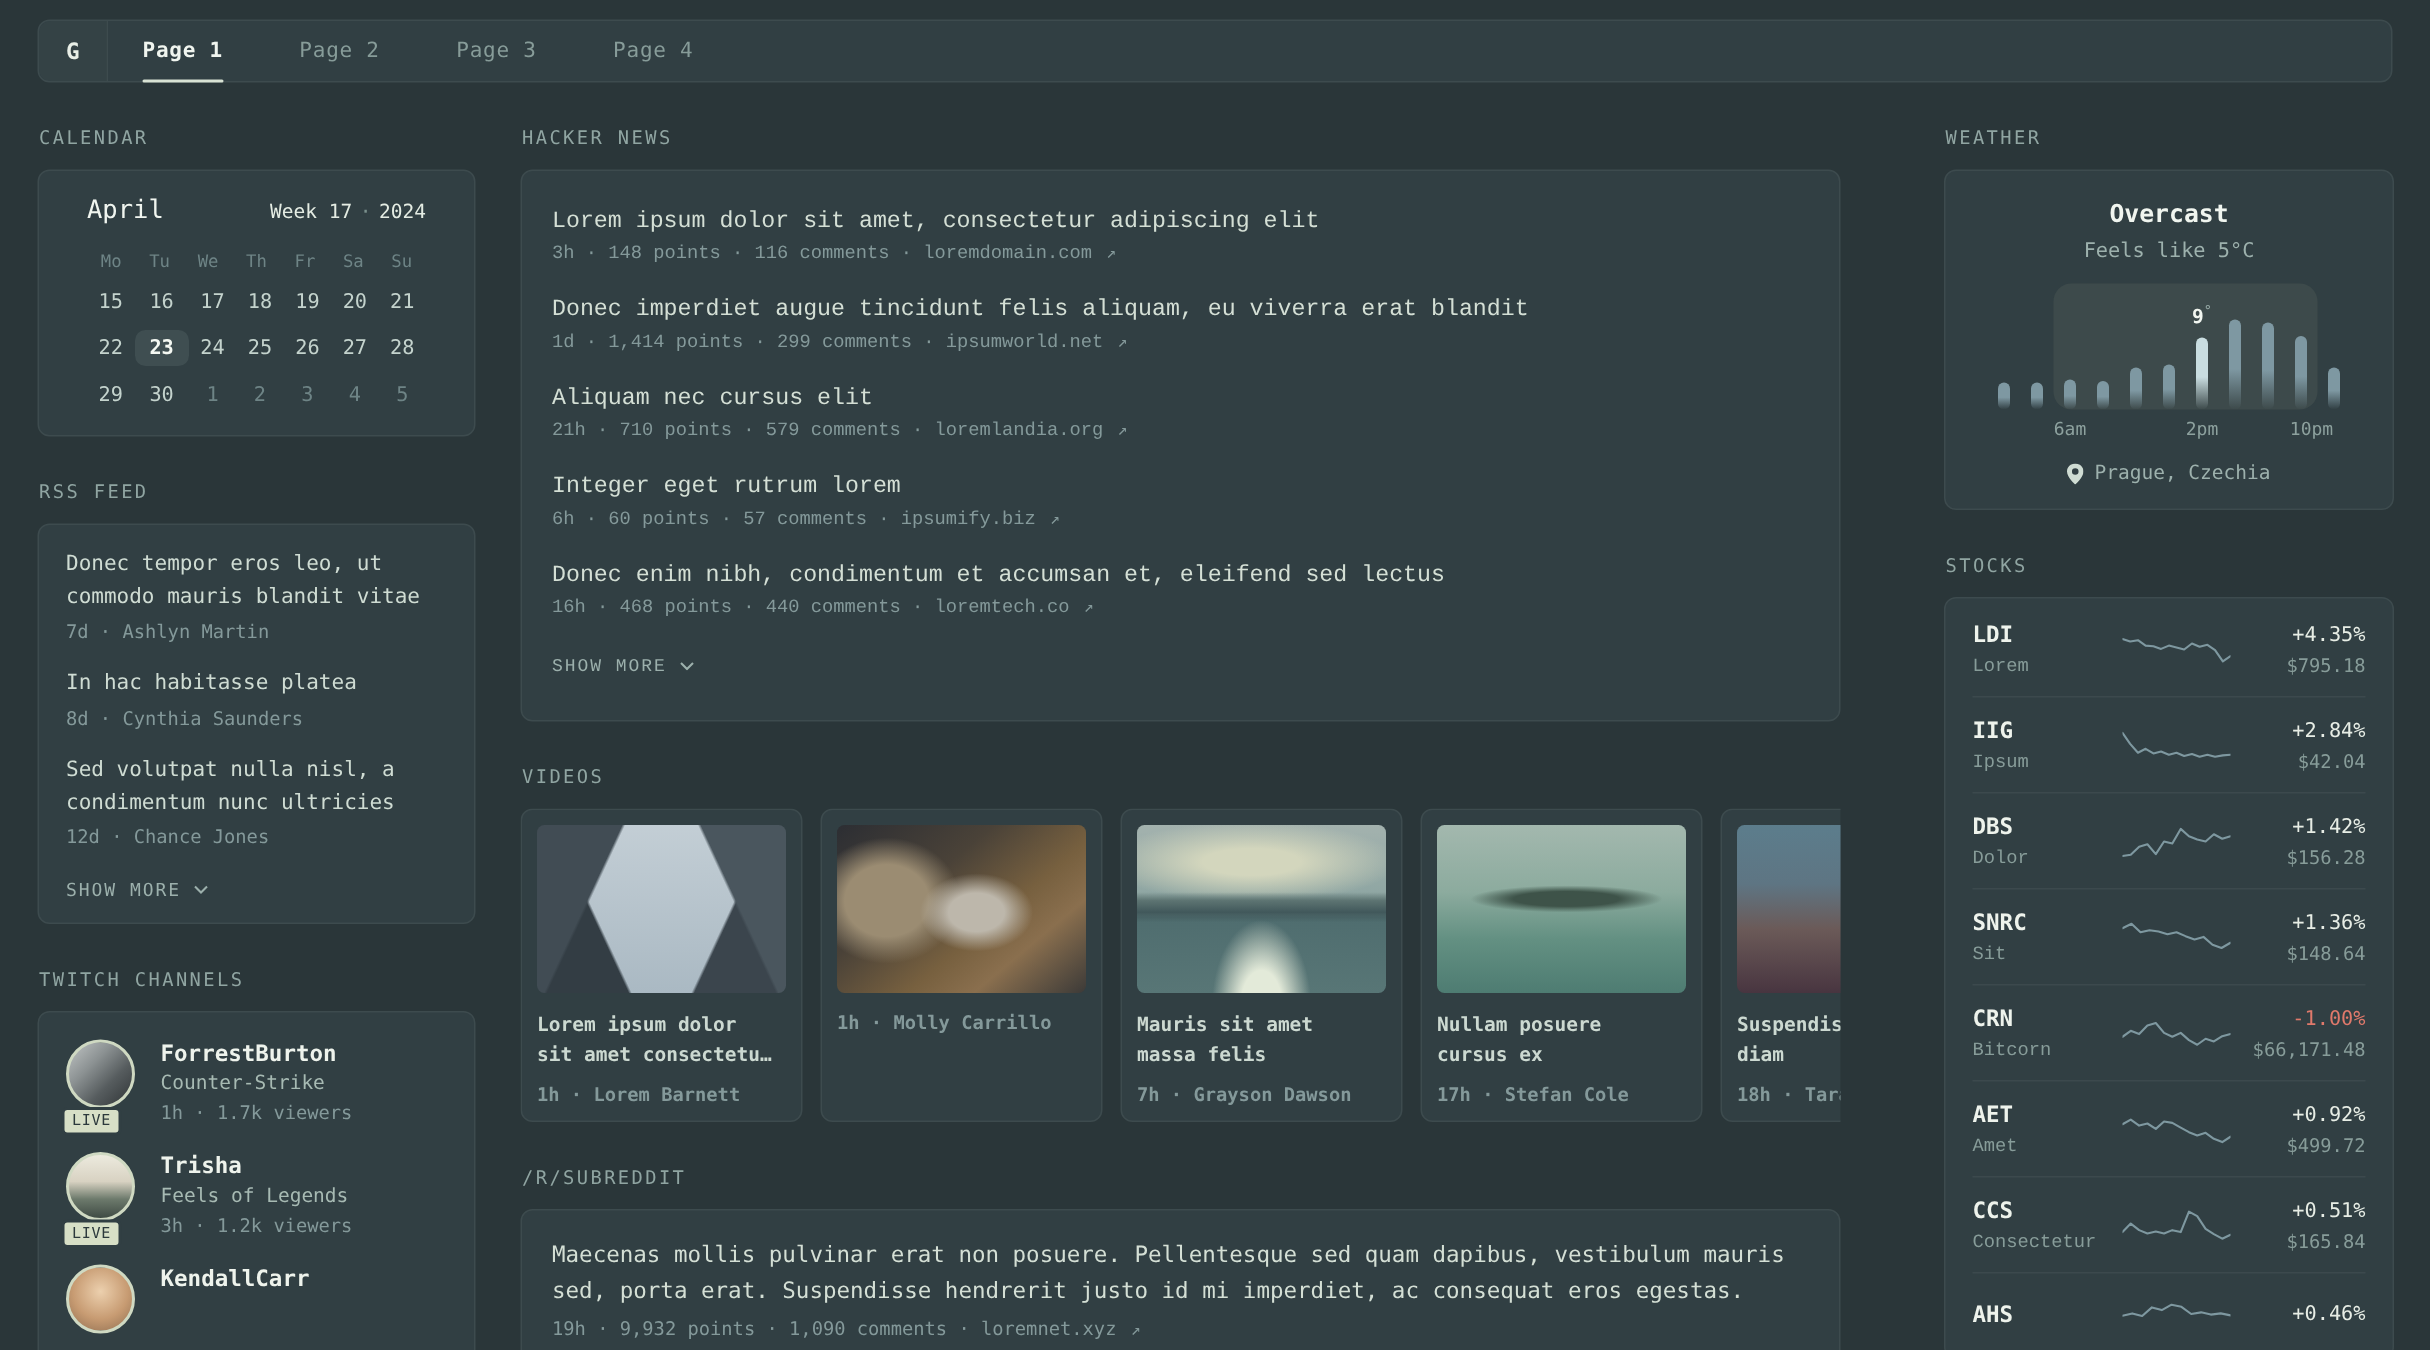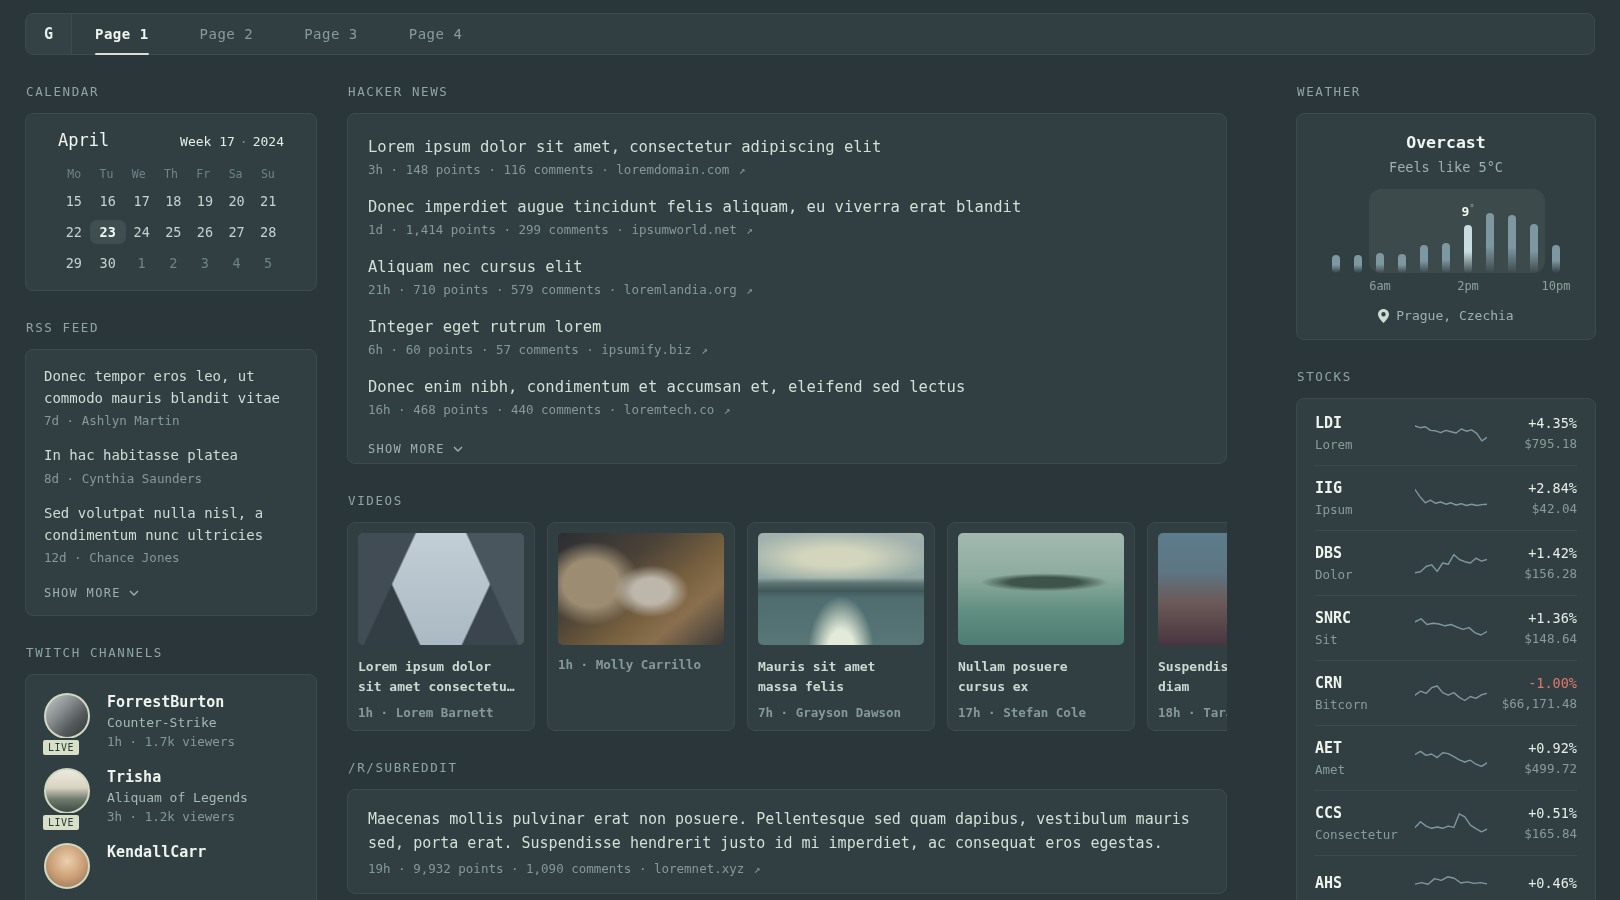--- a/index.html
+++ b/index.html
@@ -77,21 +77,21 @@
   .av-2 { background: linear-gradient(180deg,#eceade 0%,#d8d2c2 42%,#6d7a6c 70%,#3f4b44 100%); }
   .av-3 { background: radial-gradient(circle at 50% 38%, #ecd0ae 0%, #c79b72 55%, #8d6c4f 100%); }
   .live {
     position: absolute; left: -3px; bottom: -8px;
     background: #d7dfc6; color: #2c393c; font-size: 10px; letter-spacing: .5px;
     padding: 2px 5px; border-radius: 4px; border: 2px solid #313f43;
   }
   .tw-name { font-size: 15px; color: #eef3ec; font-weight: bold; cursor: pointer; }
   .tw-cat { font-size: 13px; color: #a7bab3; margin-top: 4px; }
   
-  .hn-card { padding: 12px 20px 6px; }
+  .hn-card { padding: 12px 20px 28px; font-family: Liberation Mono, monospace; }
   .hn-item { margin: 12px 0 21px; }
   .hn-title { font-size: 15.5px; color: #d4dfd5; cursor: pointer; }
   .hn-item .meta { margin-top: 6px; }
   
   .video-row { display: flex; gap: 12px; overflow: hidden; font-weight: bold; }
   .video-card { flex: none; width: 188px; padding: 10px; cursor: pointer; }
   .thumb { height: 112px; border-radius: 5px; margin-bottom: 12px; }
   .thumb-towers { background:
       linear-gradient(115deg, #414c54 0 26%, rgba(0,0,0,0) 27%),
       linear-gradient(245deg, #4a565e 0 26%, rgba(0,0,0,0) 27%),
@@ -140,21 +140,21 @@
              font-size: 12px; color: #8da19e; }
   .wx-loc { margin-top: 15px; font-size: 13px; color: #9db1ad;
             display: flex; align-items: center; justify-content: center; gap: 7px; }
   
   .stock-card { padding: 2px 18px; }
   .stock-row { display: flex; align-items: center; padding: 13px 0;
                border-top: 1px solid rgba(255,255,255,0.055); cursor: pointer; }
   .stock-row:first-child { border-top: none; }
   .s-left { width: 97px; flex: none; }
   .s-sym { font-size: 15px; font-weight: bold; color: #eef3ec; }
-  .s-name { font-size: 12.5px; color: #879c99; margin-top: 5px; }
+  .s-name { font-size: 12.5px; color: #879c99; margin-top: 5px; font-family: Liberation Mono, monospace; }
   .s-spark { flex: 1; display: flex; justify-content: center; }
   .s-right { flex: none; min-width: 88px; text-align: right; }
   .s-change { font-size: 13.5px; color: #e7ede5; }
   .s-change.down { color: #e0796b; }
   .s-price { font-size: 12.5px; color: #879c99; margin-top: 5px; }
 </style>
 </head>
 <body>
 
 <div class="topbar">
@@ -252,21 +252,21 @@
               <div class="meta">1h · 1.7k viewers</div>
             </div>
           </div>
           <div class="tw-row">
             <div class="tw-avatar-wrap">
               <div class="tw-avatar av-2"></div>
               <div class="live">LIVE</div>
             </div>
             <div>
               <div class="tw-name">Trisha</div>
-              <div class="tw-cat">Aliquam of Legends</div>
+              <div class="tw-cat">Feels of Legends</div>
               <div class="meta">3h · 1.2k viewers</div>
             </div>
           </div>
           <div class="tw-row">
             <div class="tw-avatar-wrap">
               <div class="tw-avatar av-3"></div>
             </div>
             <div>
               <div class="tw-name">KendallCarr</div>
             </div>
@@ -375,21 +375,21 @@
             <div class="wx-bar" style="height: 30px;"></div>
             <div class="wx-bar hl" style="height: 48px;"></div>
             <div class="wx-bar" style="height: 60px;"></div>
             <div class="wx-bar" style="height: 58px;"></div>
             <div class="wx-bar" style="height: 49px;"></div>
             <div class="wx-bar" style="height: 28px;"></div>
           </div>
           <div class="wx-temp" style="left: 136px; bottom: 74px;">9<sup>°</sup></div>
           <div class="wx-tick" style="left: 48px;">6am</div>
           <div class="wx-tick" style="left: 136px;">2pm</div>
-          <div class="wx-tick" style="left: 224px;">10pm</div>
+          <div class="wx-tick" style="left: 209px;">10pm</div>
         </div>
       <div class="wx-loc">
         <svg width="11" height="14" viewBox="0 0 11 14">
             <path d="M5.5 0C2.5 0 0 2.4 0 5.3 0 9.2 5.5 14 5.5 14S11 9.2 11 5.3C11 2.4 8.5 0 5.5 0zm0 7.5a2.2 2.2 0 1 1 0-4.4 2.2 2.2 0 0 1 0 4.4z" fill="#cfdcd3"></path>
           </svg>
         <span>Prague, Czechia</span>
       </div>
     </div>
 
     <div class="section-title">STOCKS</div>

